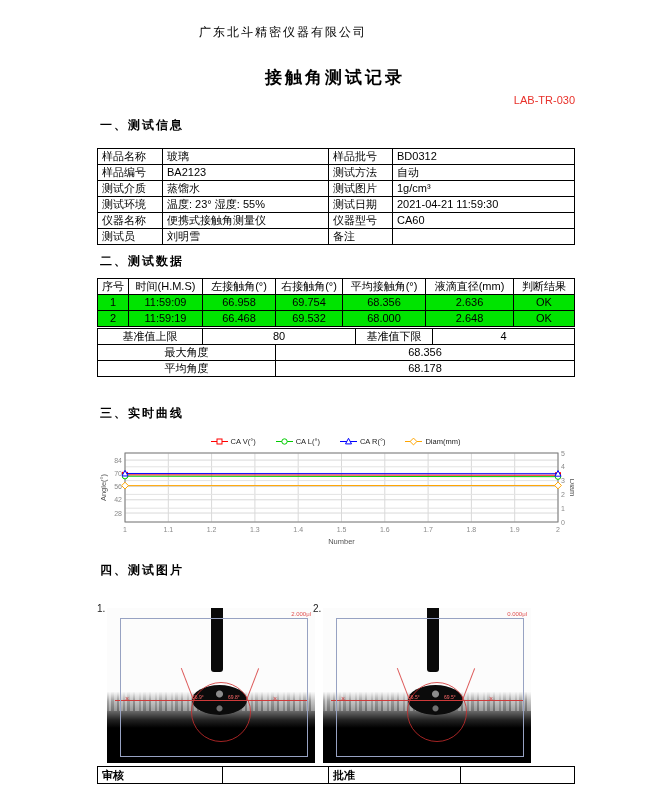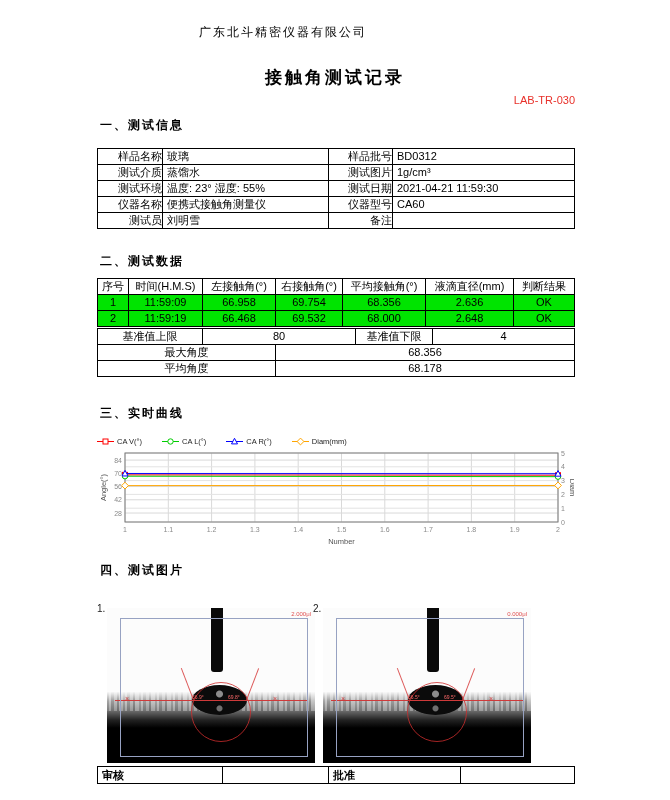--- a/index.html
+++ b/index.html
@@ -8,33 +8,33 @@
 
   .company{position:absolute;top:24px;left:0;width:566px;text-align:center;font-size:12px;letter-spacing:2px;}
   .title{position:absolute;top:66px;left:0;width:670px;text-align:center;font-size:17px;font-weight:bold;letter-spacing:3px;}
   .doc-code{position:absolute;top:94px;left:97px;width:478px;text-align:right;font-size:11px;color:var(--doccode,#e8312a);}
   .h1{position:absolute;left:100px;font-size:12px;font-weight:bold;letter-spacing:2px;}
   .s1{top:117px}.s2{top:253px}.s3{top:405px}.s4{top:562px}
 
   table.doc-table{position:absolute;left:97px;border-collapse:collapse;table-layout:fixed;}
   table.doc-table td{border:1px solid #000;font-size:11px;height:15px;padding:0;white-space:nowrap;overflow:hidden;line-height:15px;}
   table.info{top:148px;width:477px;}
-  table.info td.lbl{padding-left:4px;text-align:right;}
+  table.info td.lbl{padding-left:4px;}
   table.info td.val{padding-left:4px;}
   table.data{top:278px;width:477px;}
   table.data td{text-align:center;}
   table.limits{top:328px;width:477px;}
   table.limits td{text-align:center;}
   table.summary{top:344px;width:477px;}
   table.summary td{text-align:center;}
   table.footer{top:766px;width:477px;border-radius:6px;}
   table.footer td{height:16px;}
   table.footer td.lbl{font-weight:bold;padding-left:4px;}
 
-  .legend{position:absolute;left:97px;top:437px;width:477px;display:flex;justify-content:flex-start;align-items:center;gap:20px;font-size:7.5px;color:#222;}
+  .legend{position:absolute;left:97px;top:437px;width:477px;display:flex;justify-content:center;align-items:center;gap:20px;font-size:7.5px;color:#222;}
   .lg-item{display:inline-flex;align-items:center;gap:3px;}
   .plot{position:absolute;left:97px;top:449px;}
 
   .photo-label{position:absolute;font-size:10px;color:#222;}
   .photo{position:absolute;width:208px;height:155px;background:#fcfcfc;overflow:hidden;top:608px;}
   .photo .band{position:absolute;left:0;top:84px;width:208px;height:20px;
      background-image:linear-gradient(to bottom,rgba(252,252,252,.95),rgba(190,190,190,.35) 45%,rgba(60,60,60,.35)),
        repeating-linear-gradient(90deg,#979797 0 2px,#cfcfcf 2px 4px,#8a8a8a 4px 7px,#c0c0c0 7px 10px,#7d7d7d 10px 12px,#cacaca 12px 16px);}
   .photo .darkzone{position:absolute;left:0;top:103px;width:208px;height:52px;
      background:linear-gradient(to bottom,#6a6a6a 0,#222 9px,#000 17px);}
@@ -74,20 +74,26 @@
         <col style="width:166px">
         <col style="width:64px">
         <col style="width:182px">
       </colgroup>
     <tbody>
         <tr>
           <td class="lbl">样品名称</td>
           <td class="val">玻璃</td>
           <td class="lbl">样品批号</td>
           <td class="val">BD0312</td>
+        </tr>
+        <tr>
+          <td class="lbl">样品编号</td>
+          <td class="val">BA2123</td>
+          <td class="lbl">测试方法</td>
+          <td class="val">自动</td>
         </tr>
         <tr>
           <td class="lbl">测试介质</td>
           <td class="val">蒸馏水</td>
           <td class="lbl">测试图片</td>
           <td class="val">1g/cm³</td>
         </tr>
         <tr>
           <td class="lbl">测试环境</td>
           <td class="val">温度: 23° 湿度: 55%</td>

